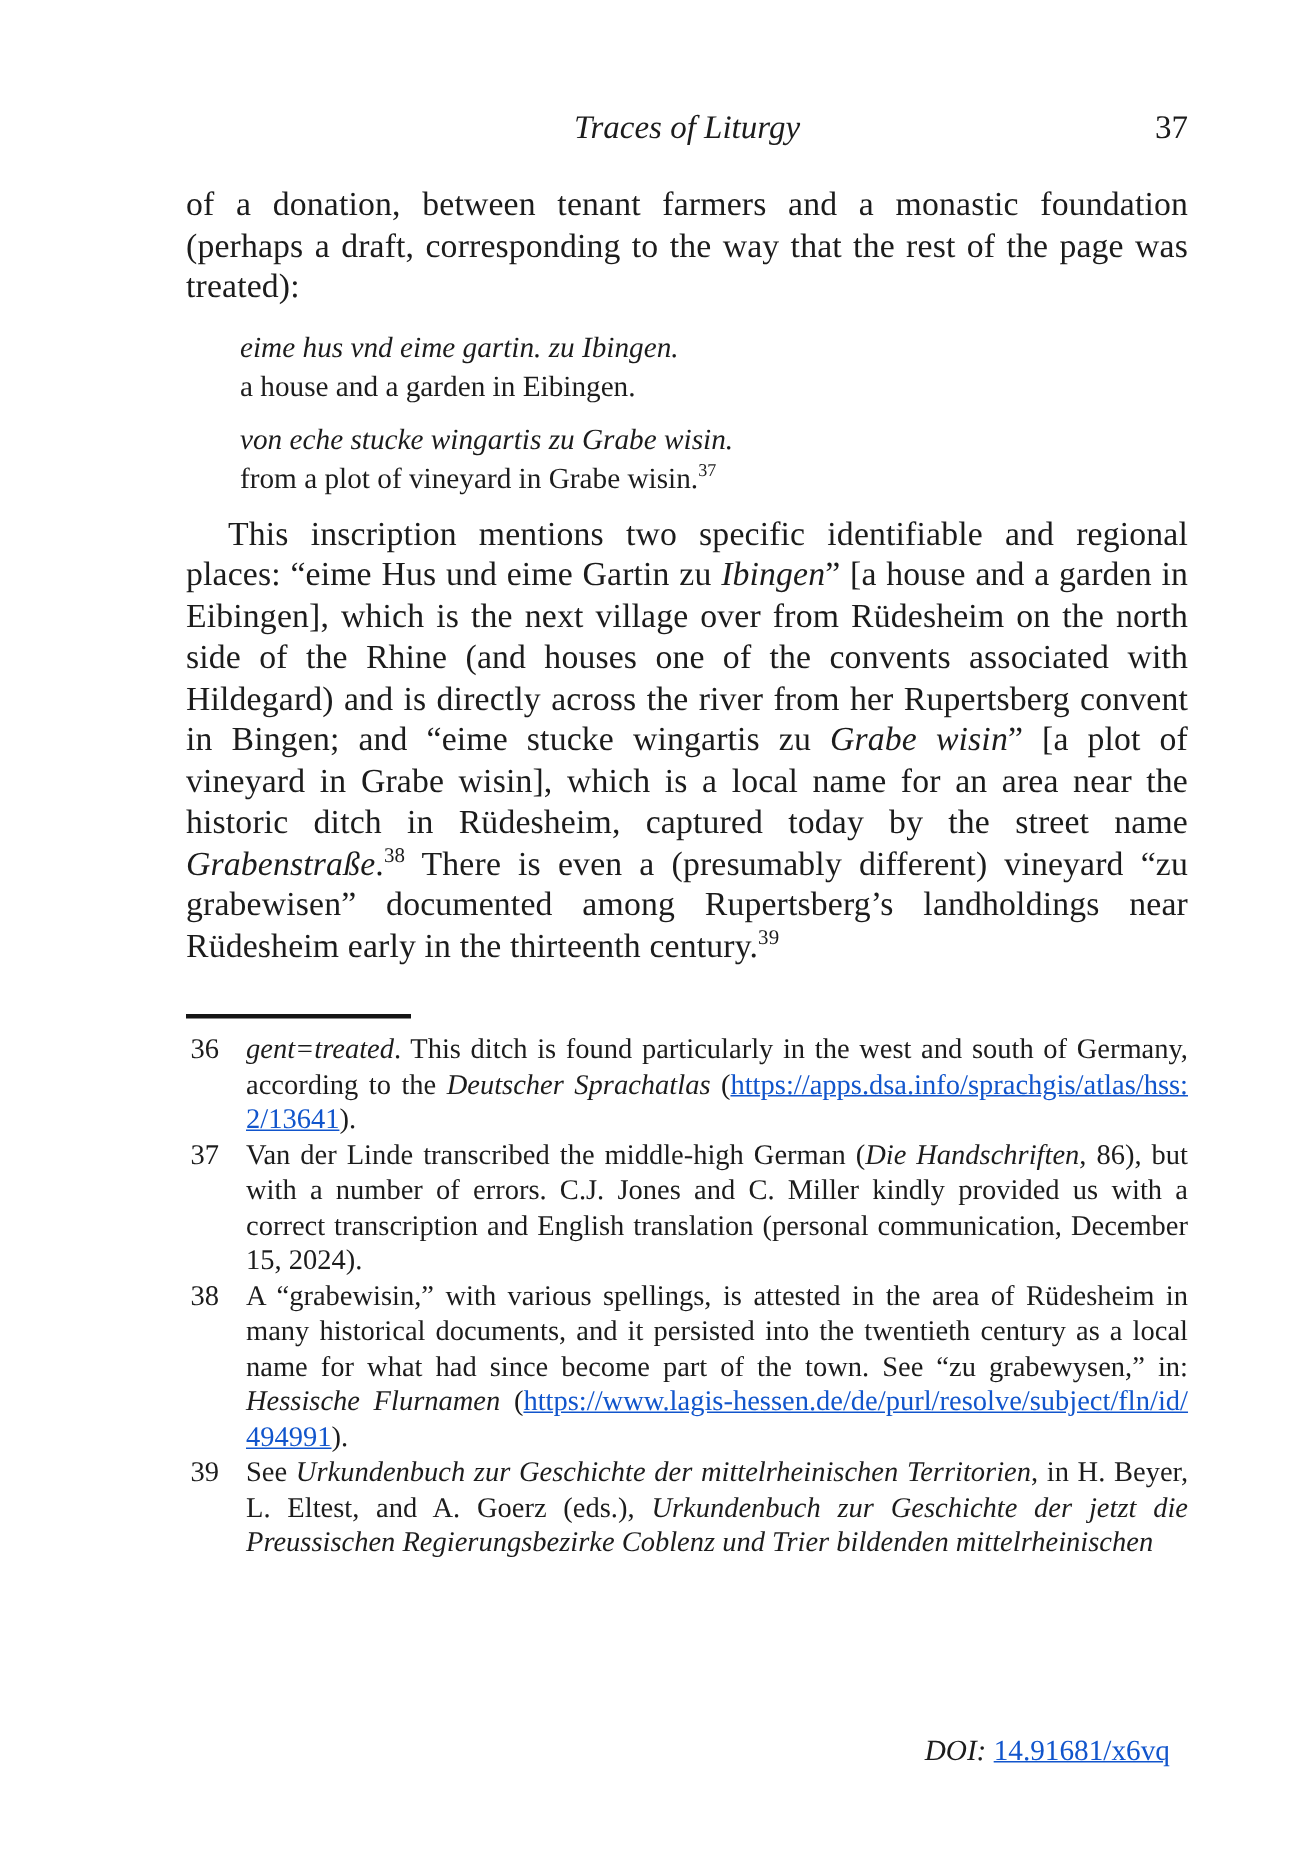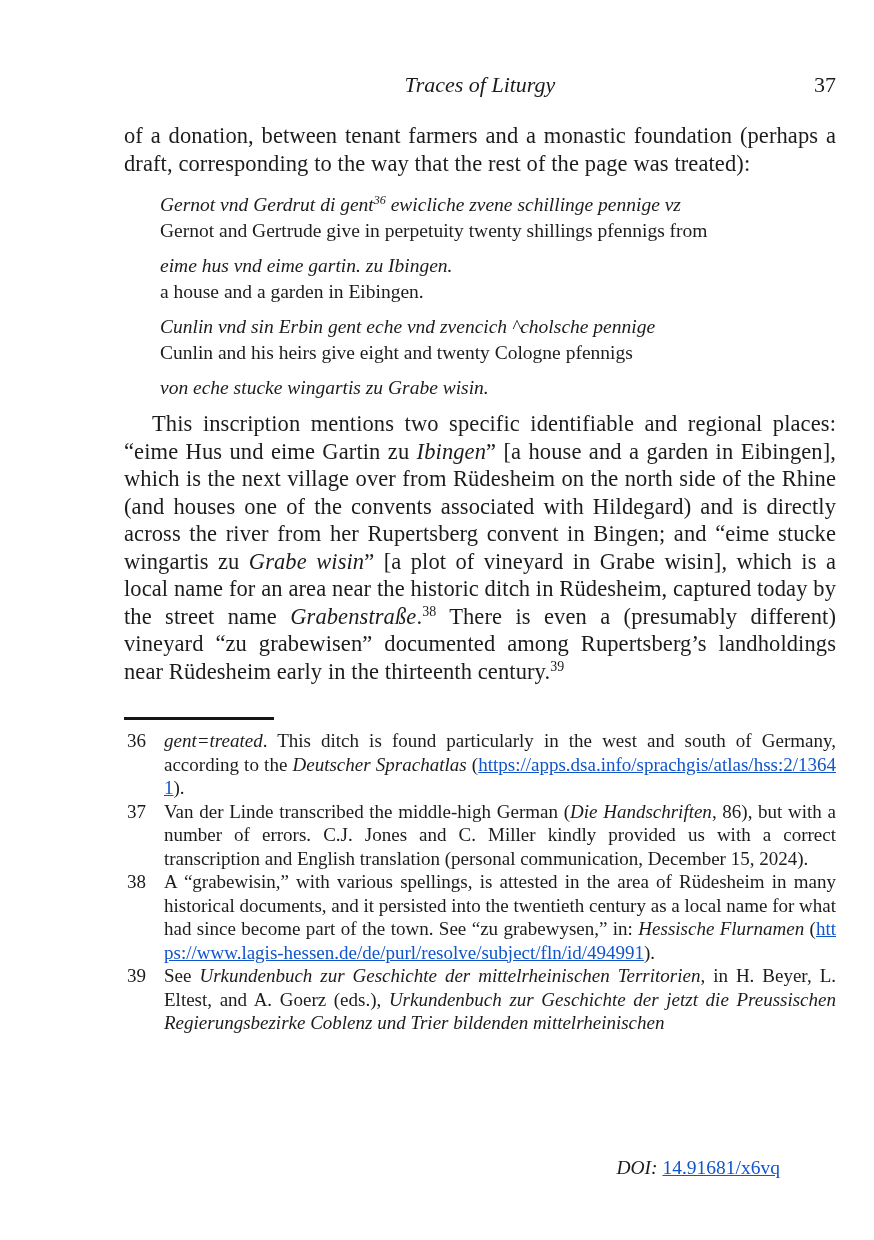--- a/index.html
+++ b/index.html
@@ -2,21 +2,21 @@
 <html><head>
 <meta charset="utf-8">
 <style>
   html, body { margin: 0; padding: 0; background: #ffffff; }
 
   .page {
     position: relative;
     width: 874px;
     height: 1184px;
     box-sizing: border-box;
-    padding: 70px 38px 0 124px;
+    padding: 70px 82px 0 124px;
     background: #ffffff;
     color: #1c1c1c;
     font-family: "Liberation Serif", "DejaVu Serif", serif;
     overflow: hidden;
   }
 
   .page-header {
     position: relative;
     height: 30px;
     margin-bottom: 22px;
@@ -81,37 +81,30 @@
 
   <header class="page-header">
     <span class="running-title">Traces of Liturgy</span>
     <span class="page-number">37</span>
   </header>
 
   <p class="body-text intro">of a donation, between tenant farmers and a monastic foundation (perhaps a draft, corresponding to the way that the rest of the page was treated):</p>
 
   <div class="quotes">
 
-    <div class="couplet">
-      <div class="q-de"><span>Gernot vnd Gerdrut di gent</span><sup>36</sup><span> ewicliche zvene schillinge pennige vz</span></div>
-      <div class="q-en"><span>Gernot and Gertrude give in perpetuity twenty shillings pfennigs from</span></div>
-    </div>
 
     <div class="couplet">
       <div class="q-de"><span>eime hus vnd eime gartin. zu Ibingen.</span></div>
       <div class="q-en"><span>a house and a garden in Eibingen.</span></div>
     </div>
 
-    <div class="couplet">
-      <div class="q-de"><span>Cunlin vnd sin Erbin gent eche vnd zvencich ^cholsche pennige</span></div>
-      <div class="q-en"><span>Cunlin and his heirs give eight and twenty Cologne pfennigs</span></div>
-    </div>
 
     <div class="couplet">
       <div class="q-de"><span>von eche stucke wingartis zu Grabe wisin.</span></div>
+      <div class="q-en"><span>from a plot of vineyard in Grabe wisin.</span><sup>37</sup></div>
     </div>
 
   </div>
 
   <p class="body-text main-para"><span>This inscription mentions two specific identifiable and regional places: “eime Hus und eime Gartin zu </span><i>Ibingen</i><span>” [a house and a garden in Eibingen], which is the next village over from Rüdesheim on the north side of the Rhine (and houses one of the convents associated with Hildegard) and is directly across the river from her Rupertsberg convent in Bingen; and “eime stucke wingartis zu </span><i>Grabe wisin</i><span>” [a plot of vineyard in Grabe wisin], which is a local name for an area near the historic ditch in Rüdesheim, captured today by the street name </span><i>Grabenstraße</i><span>.</span><sup>38</sup><span> There is even a (presumably different) vineyard “zu grabewisen” documented among Rupertsberg’s landholdings near Rüdesheim early in the thirteenth century.</span><sup>39</sup></p>
 
   <div class="fn-rule"></div>
 
   <div class="footnotes">
 

